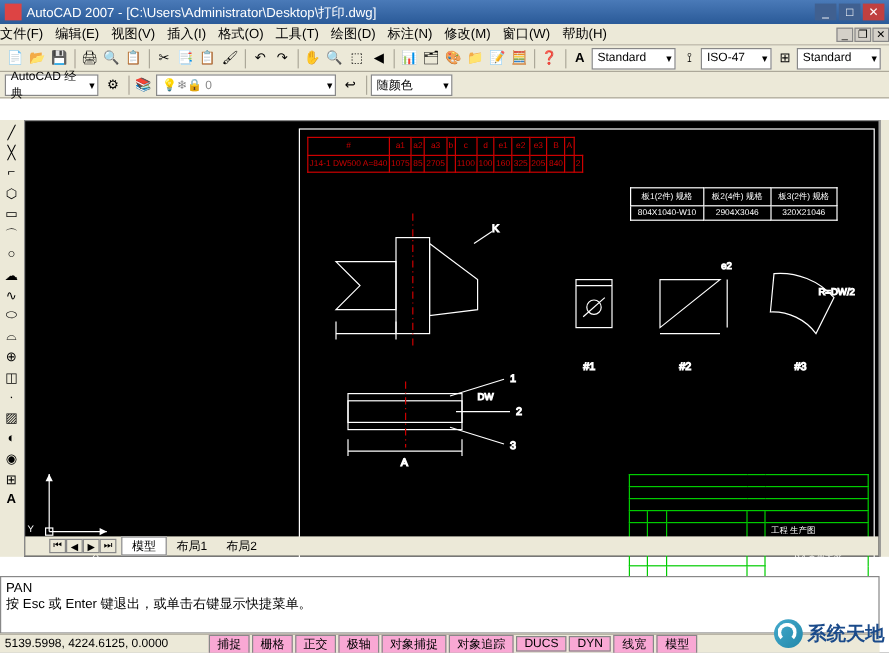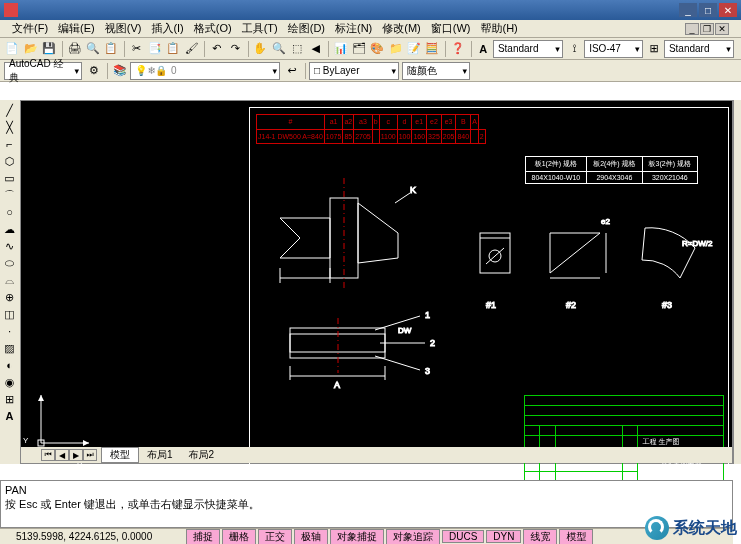--- a/index.html
+++ b/index.html
@@ -2,21 +2,21 @@
 <html><head>
 <meta charset="utf-8">
 <style>
 *{box-sizing:border-box;margin:0;padding:0;font-family:"Microsoft YaHei",SimSun,sans-serif}
 body{width:741px;height:544px;background:#fff;overflow:hidden;position:relative;font-size:11px}
 .titlebar{height:20px;background:linear-gradient(#4a7ab8,#2a5a98);color:#fff;display:flex;align-items:center;padding:0 4px;font-size:11px}
 .titlebar .icon{width:14px;height:14px;background:#d44;margin-right:4px}
 .winbtns{margin-left:auto;display:flex;gap:2px}
 .winbtn{width:18px;height:14px;background:#406090;color:#fff;display:flex;align-items:center;justify-content:center;font-size:10px;cursor:pointer}
 .winbtn.close{background:#c04040}
-.menubar{height:18px;background:#ece9d8;display:flex;align-items:center;padding:0 12px;font-size:11px;border-bottom:1px solid #aca899}
+.menubar{height:18px;background:#ece9d8;display:flex;align-items:center;padding:0 0;font-size:11px;border-bottom:1px solid #aca899}
 .menubar span{margin-right:10px;cursor:pointer}
 .menubar .wbtns{margin-left:auto;display:flex;gap:1px}
 .menubar .wbtn{width:14px;height:12px;background:#d4d0c8;border:1px solid #888;font-size:9px;display:flex;align-items:center;justify-content:center}
 .toolbar{height:22px;background:#ece9d8;display:flex;align-items:center;padding:0 4px;border-bottom:1px solid #aca899}
 .tbtn{width:18px;height:18px;display:flex;align-items:center;justify-content:center;margin-right:1px;cursor:pointer;border:1px solid transparent}
 .tsep{width:1px;height:16px;background:#aca899;margin:0 3px}
 .tdrop{height:18px;background:#fff;border:1px solid #888;padding:0 14px 0 4px;font-size:10px;display:flex;align-items:center;position:relative;margin-right:3px}
 .tdrop::after{content:"▾";position:absolute;right:2px;font-size:9px}
 .workspace{position:absolute;top:100px;left:20px;right:8px;bottom:80px;background:#000;border:1px solid #888}
 .lefttool{position:absolute;top:100px;left:0;width:20px;bottom:80px;background:#ece9d8;display:flex;flex-direction:column;align-items:center;padding-top:2px}
@@ -31,33 +31,34 @@
 .wtable{position:absolute;border-collapse:collapse}
 .wtable td{border:1px solid #fff;color:#fff;font-size:7px;text-align:center;padding:2px 6px}
 .gtable{position:absolute;border-collapse:collapse}
 .gtable td{border:1px solid #0c0;font-size:7px;padding:1px 4px;height:10px}
 .wlabel{position:absolute;color:#fff;font-size:8px}
 .tabs{position:absolute;bottom:0;left:0;right:0;height:16px;background:#ece9d8;display:flex;align-items:center;font-size:10px;padding-left:20px}
 .tabs span{padding:0 8px;cursor:pointer}
 .tabs .arrows{display:flex;margin-right:4px}
 .tabs .arrow{width:14px;height:12px;border:1px solid #888;display:flex;align-items:center;justify-content:center;font-size:8px}
 .cmdline{position:absolute;bottom:16px;left:0;right:8px;height:48px;background:#fff;border:1px solid #888;font-family:SimSun,monospace;font-size:11px;padding:2px 4px;line-height:14px}
-.statusbar{position:absolute;bottom:0;left:0;right:8px;height:16px;background:#ece9d8;display:flex;align-items:center;font-size:10px;border-top:1px solid #aca899;padding:0 16px}
+.statusbar{position:absolute;bottom:0;left:0;right:8px;height:16px;background:#ece9d8;display:flex;align-items:center;font-size:10px;border-top:1px solid #aca899;padding:0 4px}
 .statusbar .cell{padding:0 6px;border:1px solid #888;margin-right:2px;background:#f9a8d4;cursor:pointer;font-size:10px}
 .logo{position:absolute;bottom:4px;right:4px;display:flex;align-items:center;font-size:16px;color:#1a4a8a;font-weight:bold}
 .logo-icon{width:24px;height:24px;border-radius:50%;background:linear-gradient(135deg,#4ac,#28a);margin-right:4px;position:relative}
 .logo-icon::after{content:"";position:absolute;top:3px;left:3px;width:10px;height:10px;border:3px solid #fff;border-bottom-color:transparent;border-radius:50%}
 svg{overflow:visible}
 .scrollv{position:absolute;top:100px;right:0;width:8px;bottom:80px;background:#ece9d8;border-left:1px solid #888}
 </style>
 </head>
 <body>
 
 <div class="titlebar">
   <div class="icon"></div>
+  <span>AutoCAD 2007 - [C:\Users\Administrator\Desktop\打印.dwg]</span>
   <div class="winbtns">
     <div class="winbtn">_</div>
     <div class="winbtn">□</div>
     <div class="winbtn close">✕</div>
   </div>
 </div>
 
 <div class="menubar">
   <span>文件(F)</span>
   <span>编辑(E)</span>
@@ -121,21 +122,20 @@
 <div class="toolbar">
   <div class="tdrop" style="width:78px">AutoCAD 经典</div>
   <div class="tbtn">⚙</div>
   <div class="tsep"></div>
   <div class="tbtn">📚</div>
   <div class="tdrop" style="width:150px">
       <span style="color:#888">💡❄🔒 0</span>
     </div>
   <div class="tbtn">↩</div>
   <div class="tsep"></div>
-  <div class="tdrop" style="width:90px">□ ByLayer</div>
   <div class="tdrop" style="width:68px">随颜色</div>
 </div>
 
 <div class="lefttool">
   <div class="tbtn">╱</div>
   <div class="tbtn">╳</div>
   <div class="tbtn">⌐</div>
   <div class="tbtn">⬡</div>
   <div class="tbtn">▭</div>
   <div class="tbtn">⌒</div>

